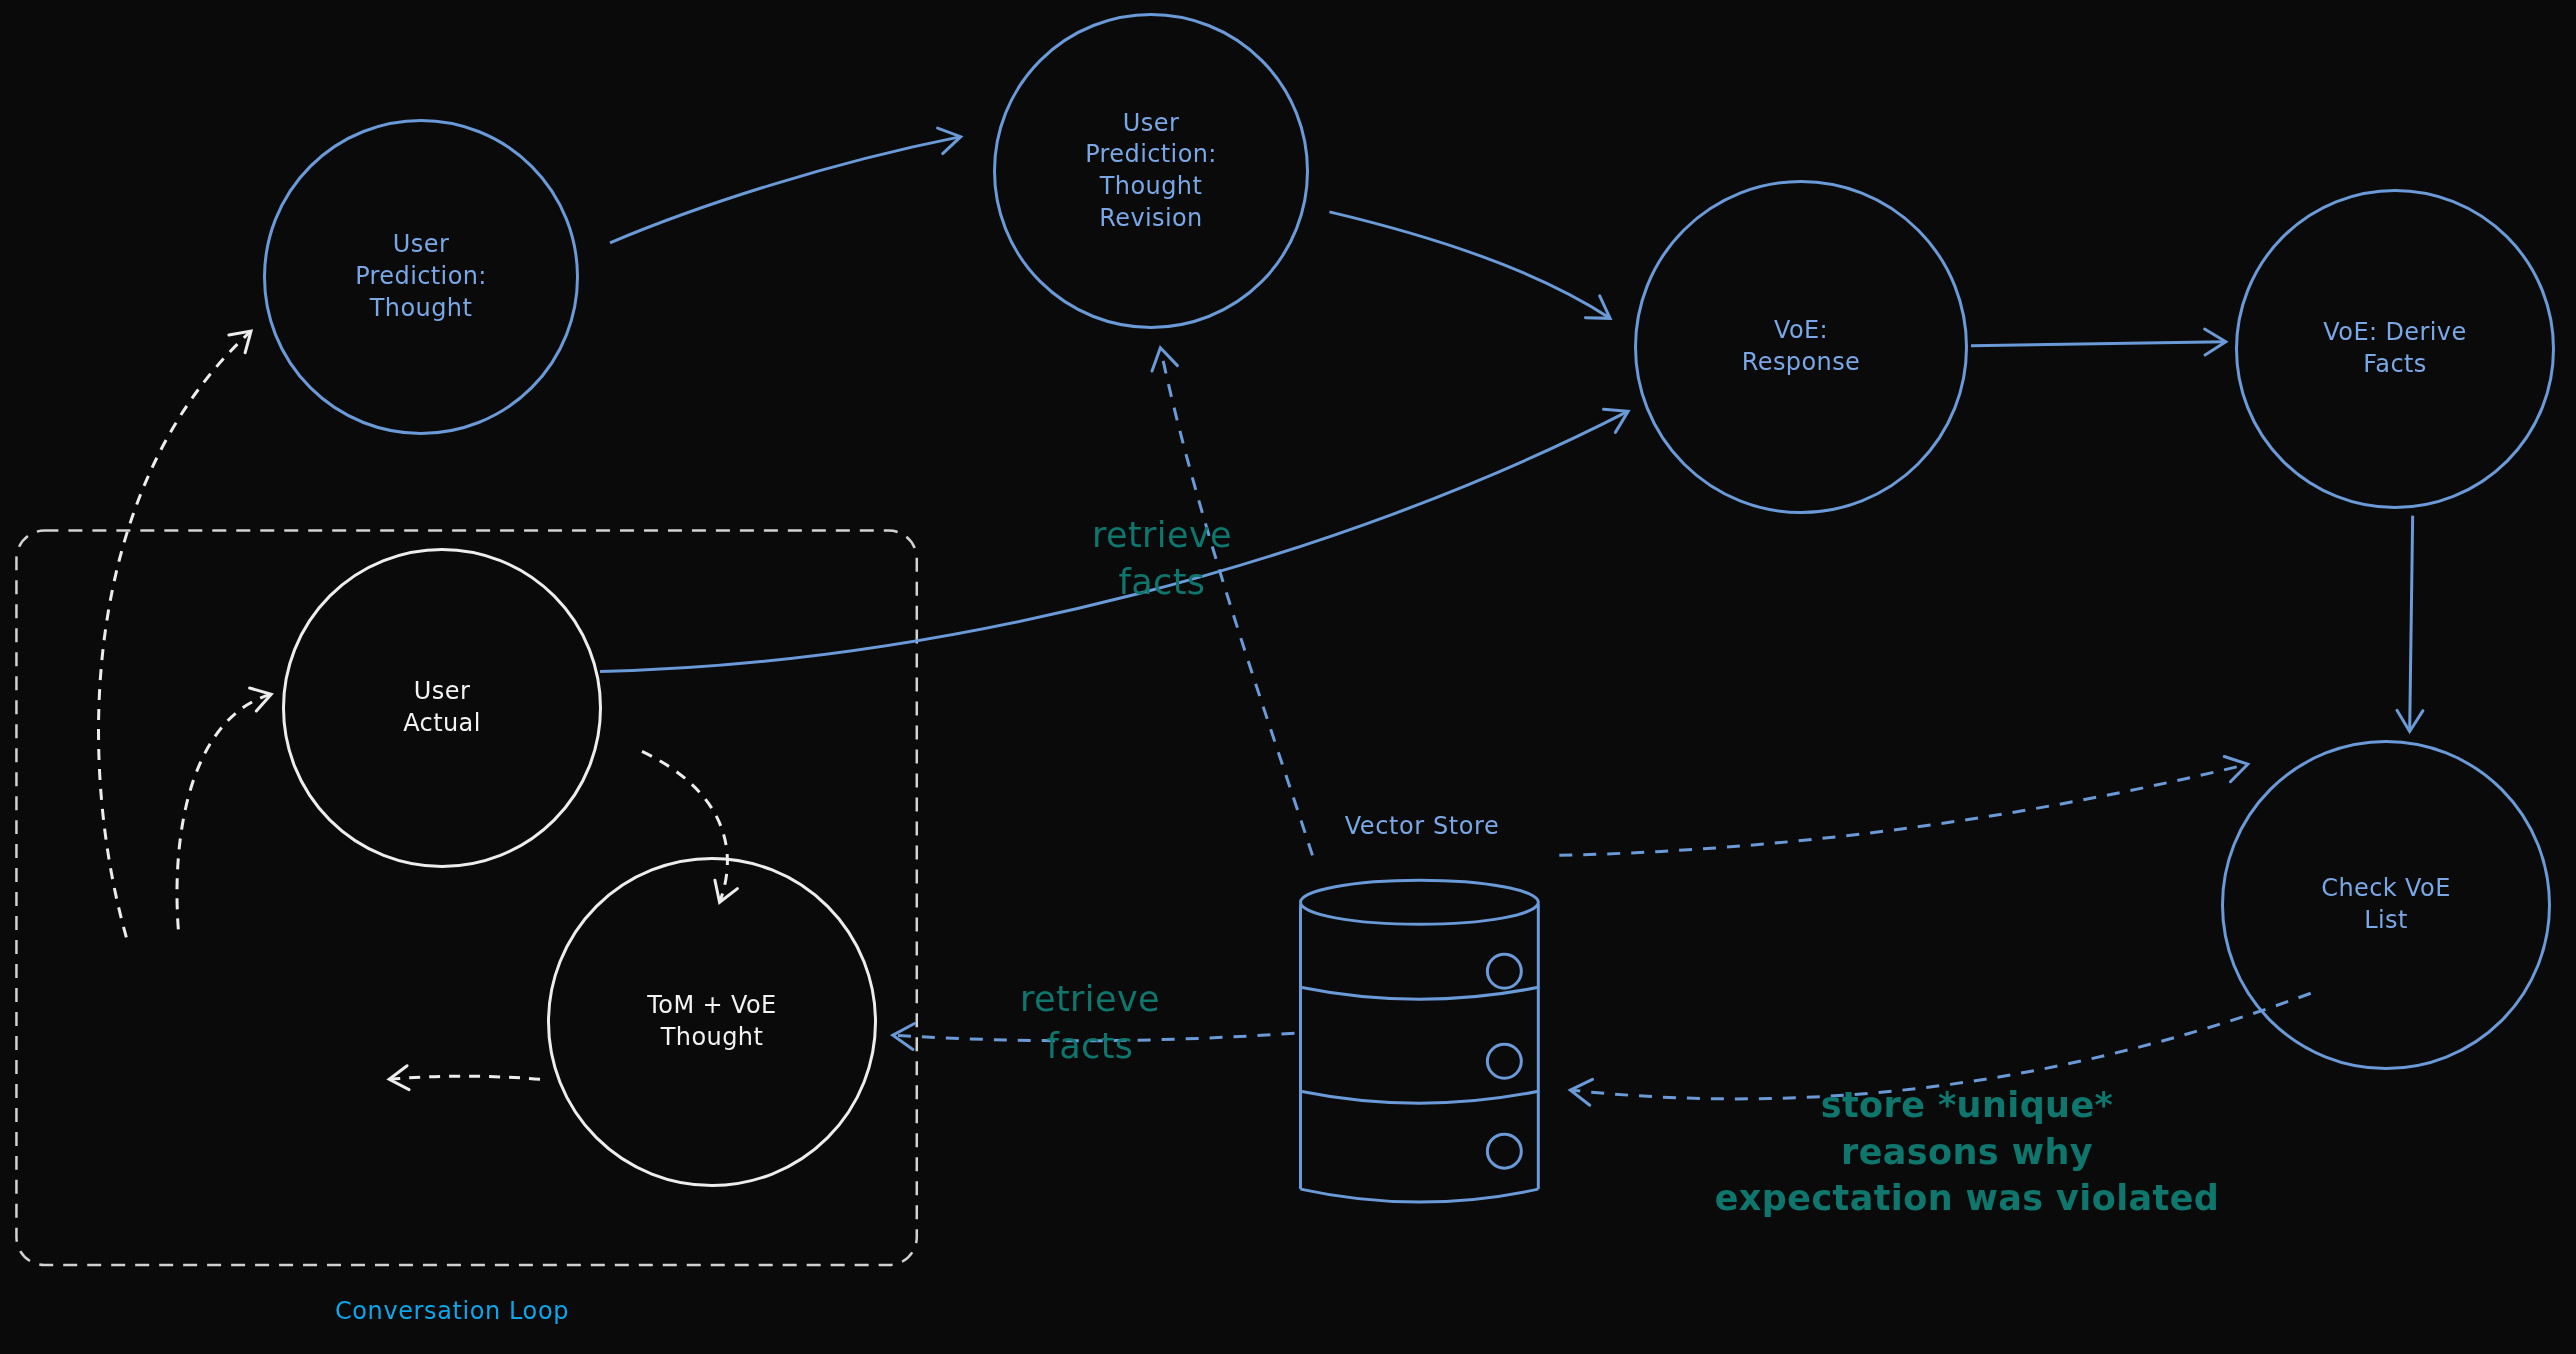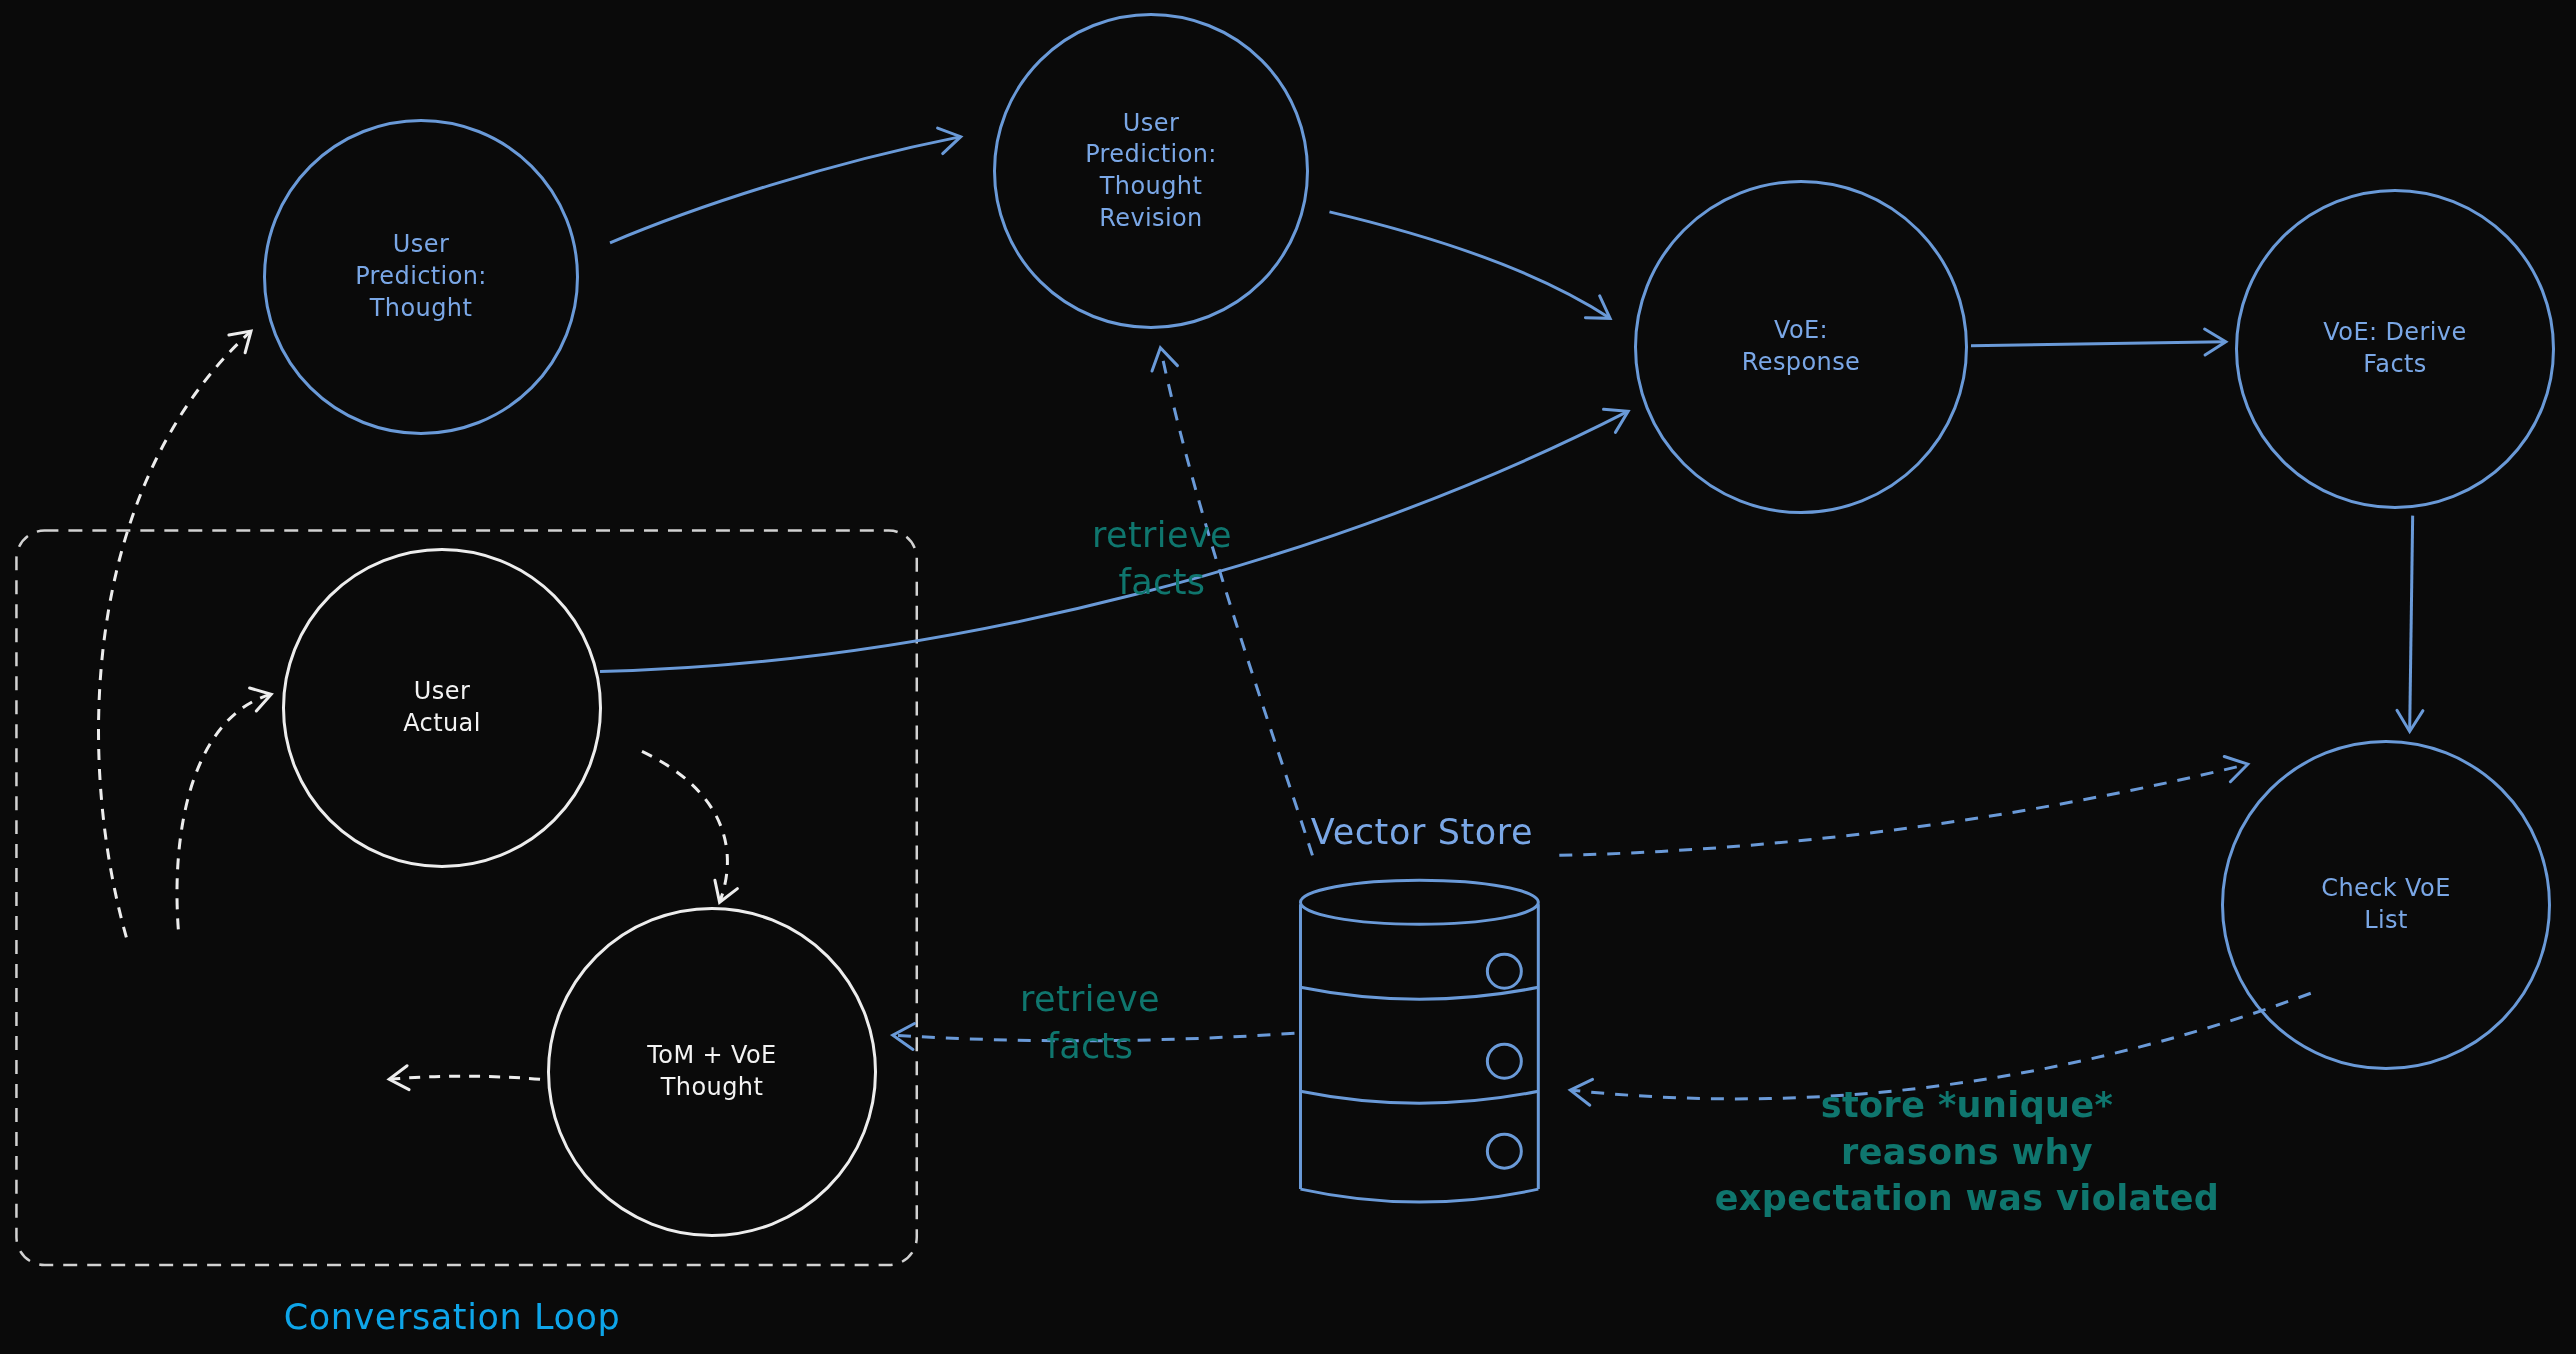--- a/index.html
+++ b/index.html
@@ -49,21 +49,21 @@
     white-space: pre-line;
     font-size: 35px;
     line-height: 1.33;
     letter-spacing: 0.4px;
     color: #0f766e;
   }
   .lab {
     position: absolute;
     transform: translateX(-50%);
     text-align: center;
-    font-size: 35px;
+    font-size: 24px;
     letter-spacing: 0.6px;
     white-space: nowrap;
   }
   .lab.white { color: #0ea5e9; }
   .lab.blue  { color: #7aa7e6; }
 </style>
 </head>
 <body>
 
 <div id="canvas">
@@ -136,21 +136,21 @@
     <span>Check VoE
 List</span>
   </div>
 
   <div class="node white" style="left:282px; top:548px; width:320px; height:320px;">
     <span>User
 Actual</span>
   </div>
 
 
-  <div class="node white" style="left:547px; top:907px; width:330px; height:330px;">
+  <div class="node white" style="left:547px; top:857px; width:330px; height:330px;">
     <span>ToM + VoE
 Thought</span>
   </div>
 
   <div class="ann" style="left:1162px; top:512px;">retrieve
 facts</div>
 
 
   <div class="ann" style="left:1090px; top:976px;">retrieve
 facts</div>

